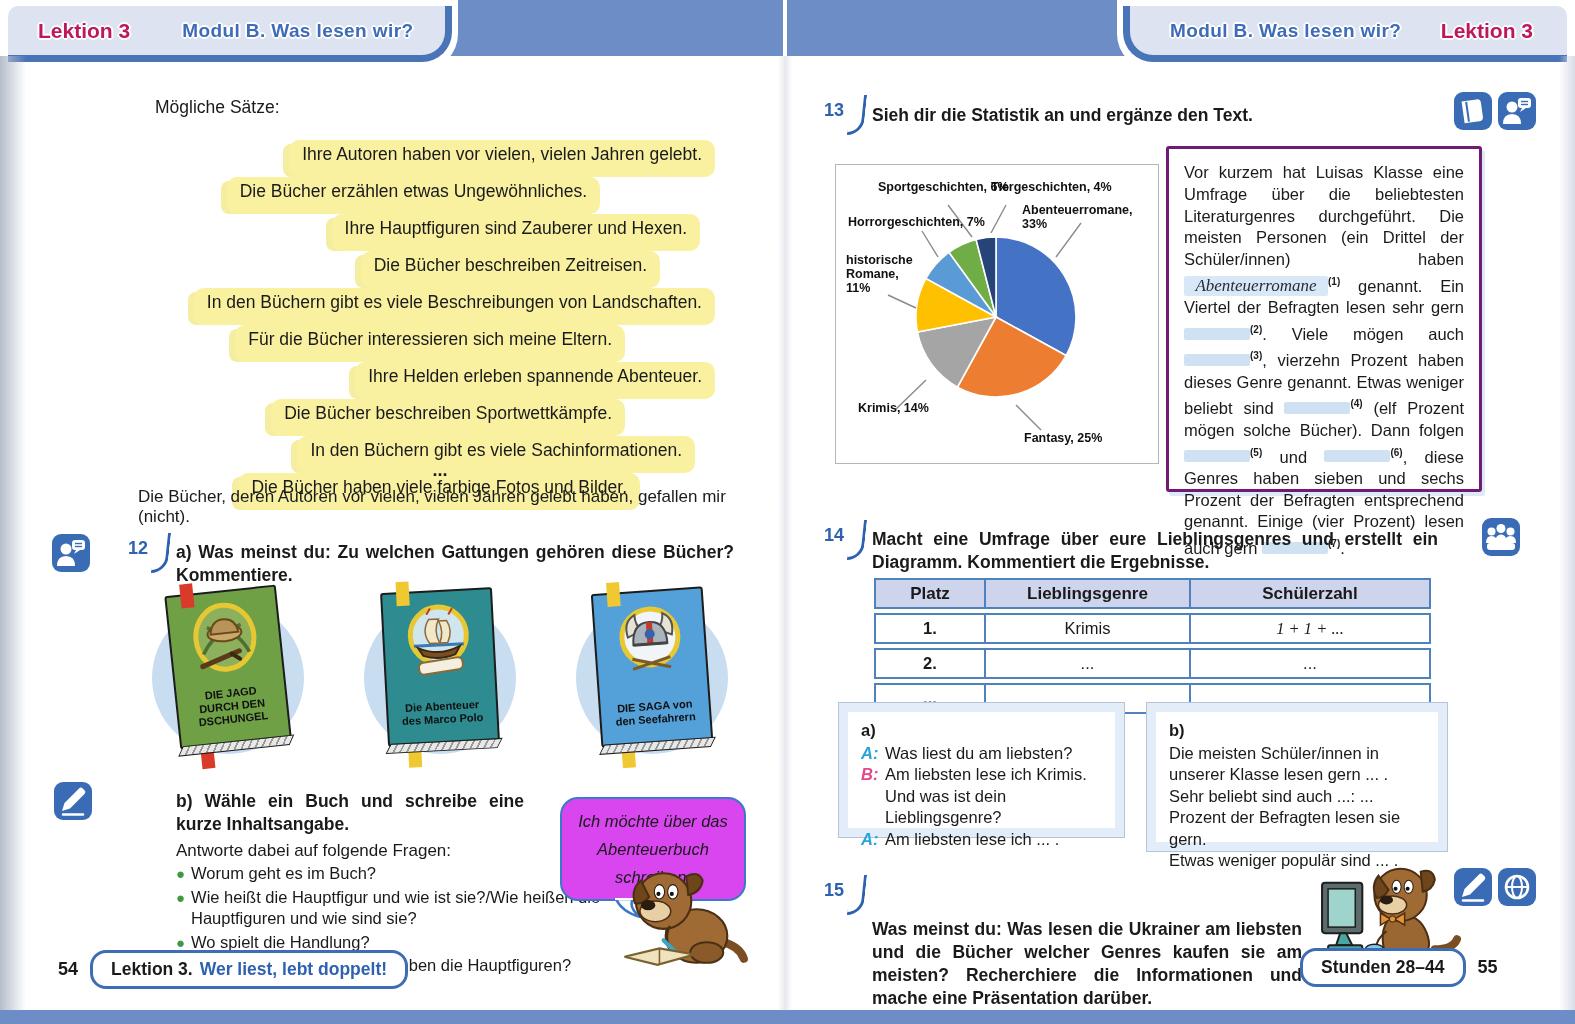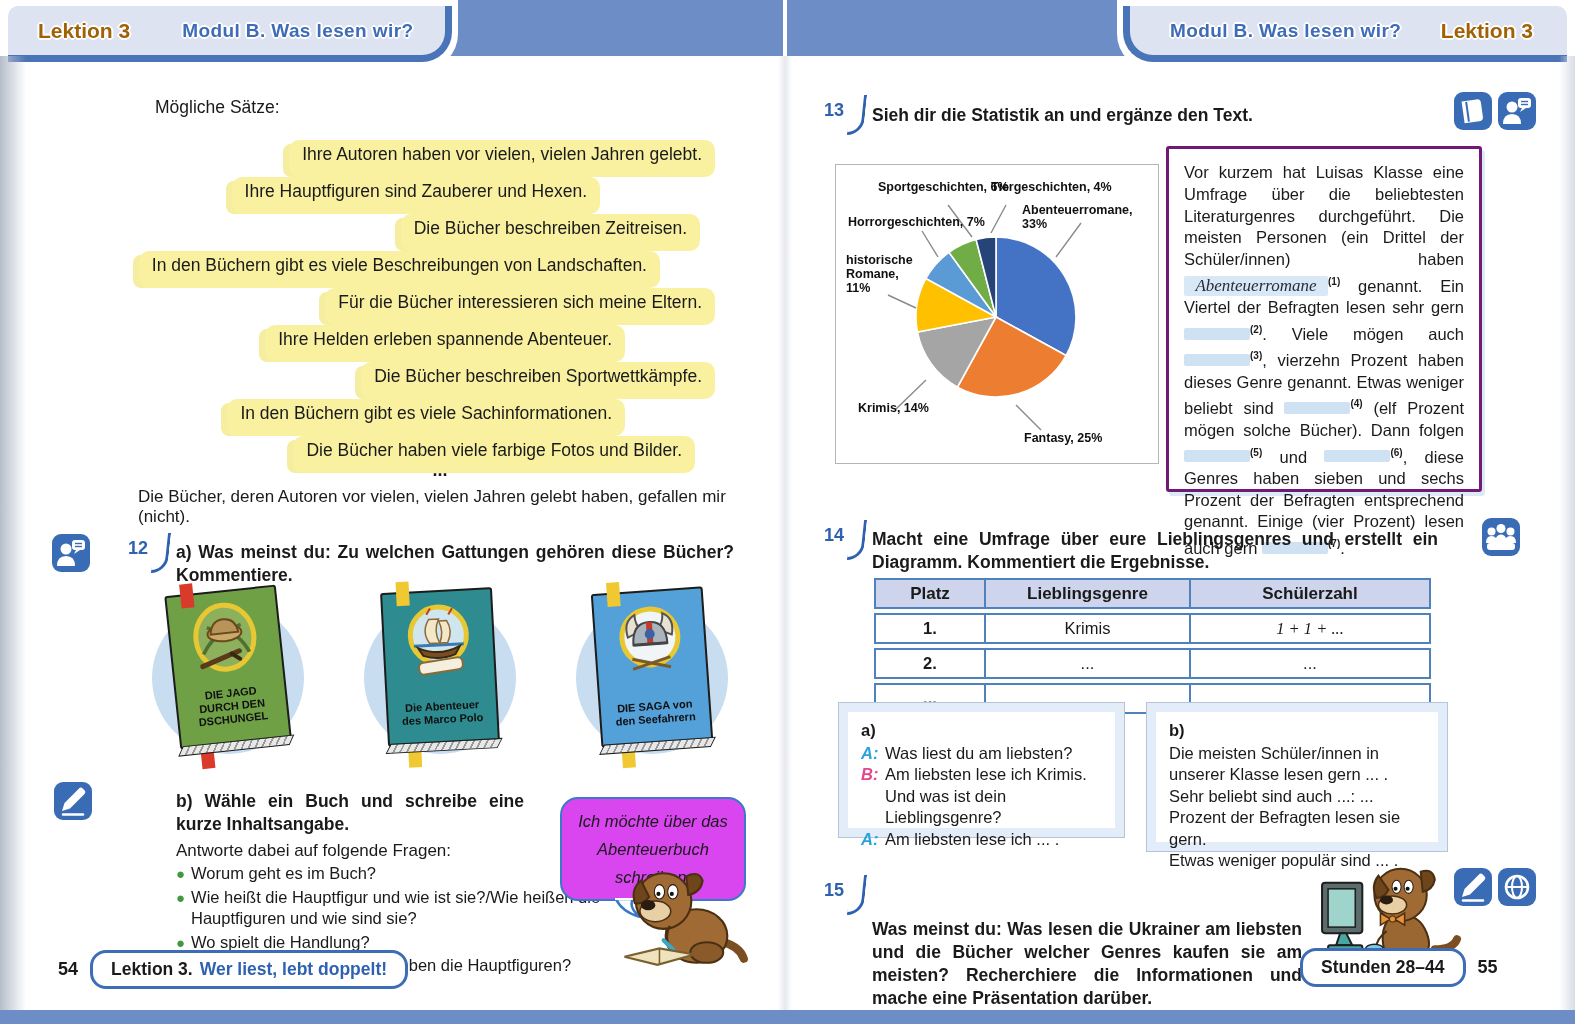--- a/index.html
+++ b/index.html
@@ -12,21 +12,21 @@
   .corner{position:absolute;top:0;height:70px;background:#fff;}
   .corner.left{left:0;width:458px;border-bottom-right-radius:36px;}
   .corner.right{right:0;width:458px;border-bottom-left-radius:36px;}
   .hpanel{position:absolute;top:6px;height:56px;background:#dde3f0;box-sizing:border-box;
           display:flex;align-items:center;}
   .hpanel.left{left:8px;width:444px;border-bottom-right-radius:30px;border-top-left-radius:10px;
                border-right:7px solid #4a74b8;border-bottom:7px solid #4a74b8;padding-left:30px;gap:52px;}
   .hpanel.right{right:8px;width:444px;border-bottom-left-radius:30px;border-top-right-radius:10px;
                border-left:7px solid #4a74b8;border-bottom:7px solid #4a74b8;padding:0 34px 0 40px;
                justify-content:space-between;}
-  .badge-lektion{font-size:21px;font-weight:bold;color:#a16207;white-space:nowrap;
+  .badge-lektion{font-size:21px;font-weight:bold;color:#be185d;white-space:nowrap;
       text-shadow:-2px 0 0 #fff,2px 0 0 #fff,0 -2px 0 #fff,0 2px 0 #fff,-1px -1px 0 #fff,1px 1px 0 #fff,1px -1px 0 #fff,-1px 1px 0 #fff;}
   .badge-modul{font-size:19px;font-weight:bold;color:#3e6cb8;letter-spacing:.4px;white-space:nowrap;
       text-shadow:-2px 0 0 #fff,2px 0 0 #fff,0 -2px 0 #fff,0 2px 0 #fff,-1px -1px 0 #fff,1px 1px 0 #fff,1px -1px 0 #fff,-1px 1px 0 #fff;}
   .spine-left{position:absolute;left:0;top:56px;bottom:14px;width:26px;
       background:linear-gradient(90deg,#b6bdca,rgba(255,255,255,0));}
   .spine-right{position:absolute;right:0;top:56px;bottom:14px;width:16px;
       background:linear-gradient(270deg,#d8dde6,rgba(255,255,255,0));}
   .center-split{position:absolute;left:778px;top:56px;bottom:14px;width:14px;
       background:linear-gradient(90deg,rgba(0,0,0,0),rgba(140,152,175,.22) 50%,rgba(0,0,0,0));}
   
@@ -167,20 +167,23 @@
   <div class="center-split"></div>
   <div class="bottom-band"></div>
 
   <div class="abs intro-label">Mögliche Sätze:</div>
 
   <div class="abs sentences">
     <div class="hl-row">
         <span class="hl">Ihre Autoren haben vor vielen, vielen Jahren gelebt.</span>
       </div>
     <div class="hl-row">
+        <span class="hl">Die Bücher erzählen etwas Ungewöhnliches.</span>
+      </div>
+    <div class="hl-row">
         <span class="hl">Ihre Hauptfiguren sind Zauberer und Hexen.</span>
       </div>
     <div class="hl-row">
         <span class="hl">Die Bücher beschreiben Zeitreisen.</span>
       </div>
     <div class="hl-row">
         <span class="hl">In den Büchern gibt es viele Beschreibungen von Landschaften.</span>
       </div>
     <div class="hl-row">
         <span class="hl">Für die Bücher interessieren sich meine Eltern.</span>

